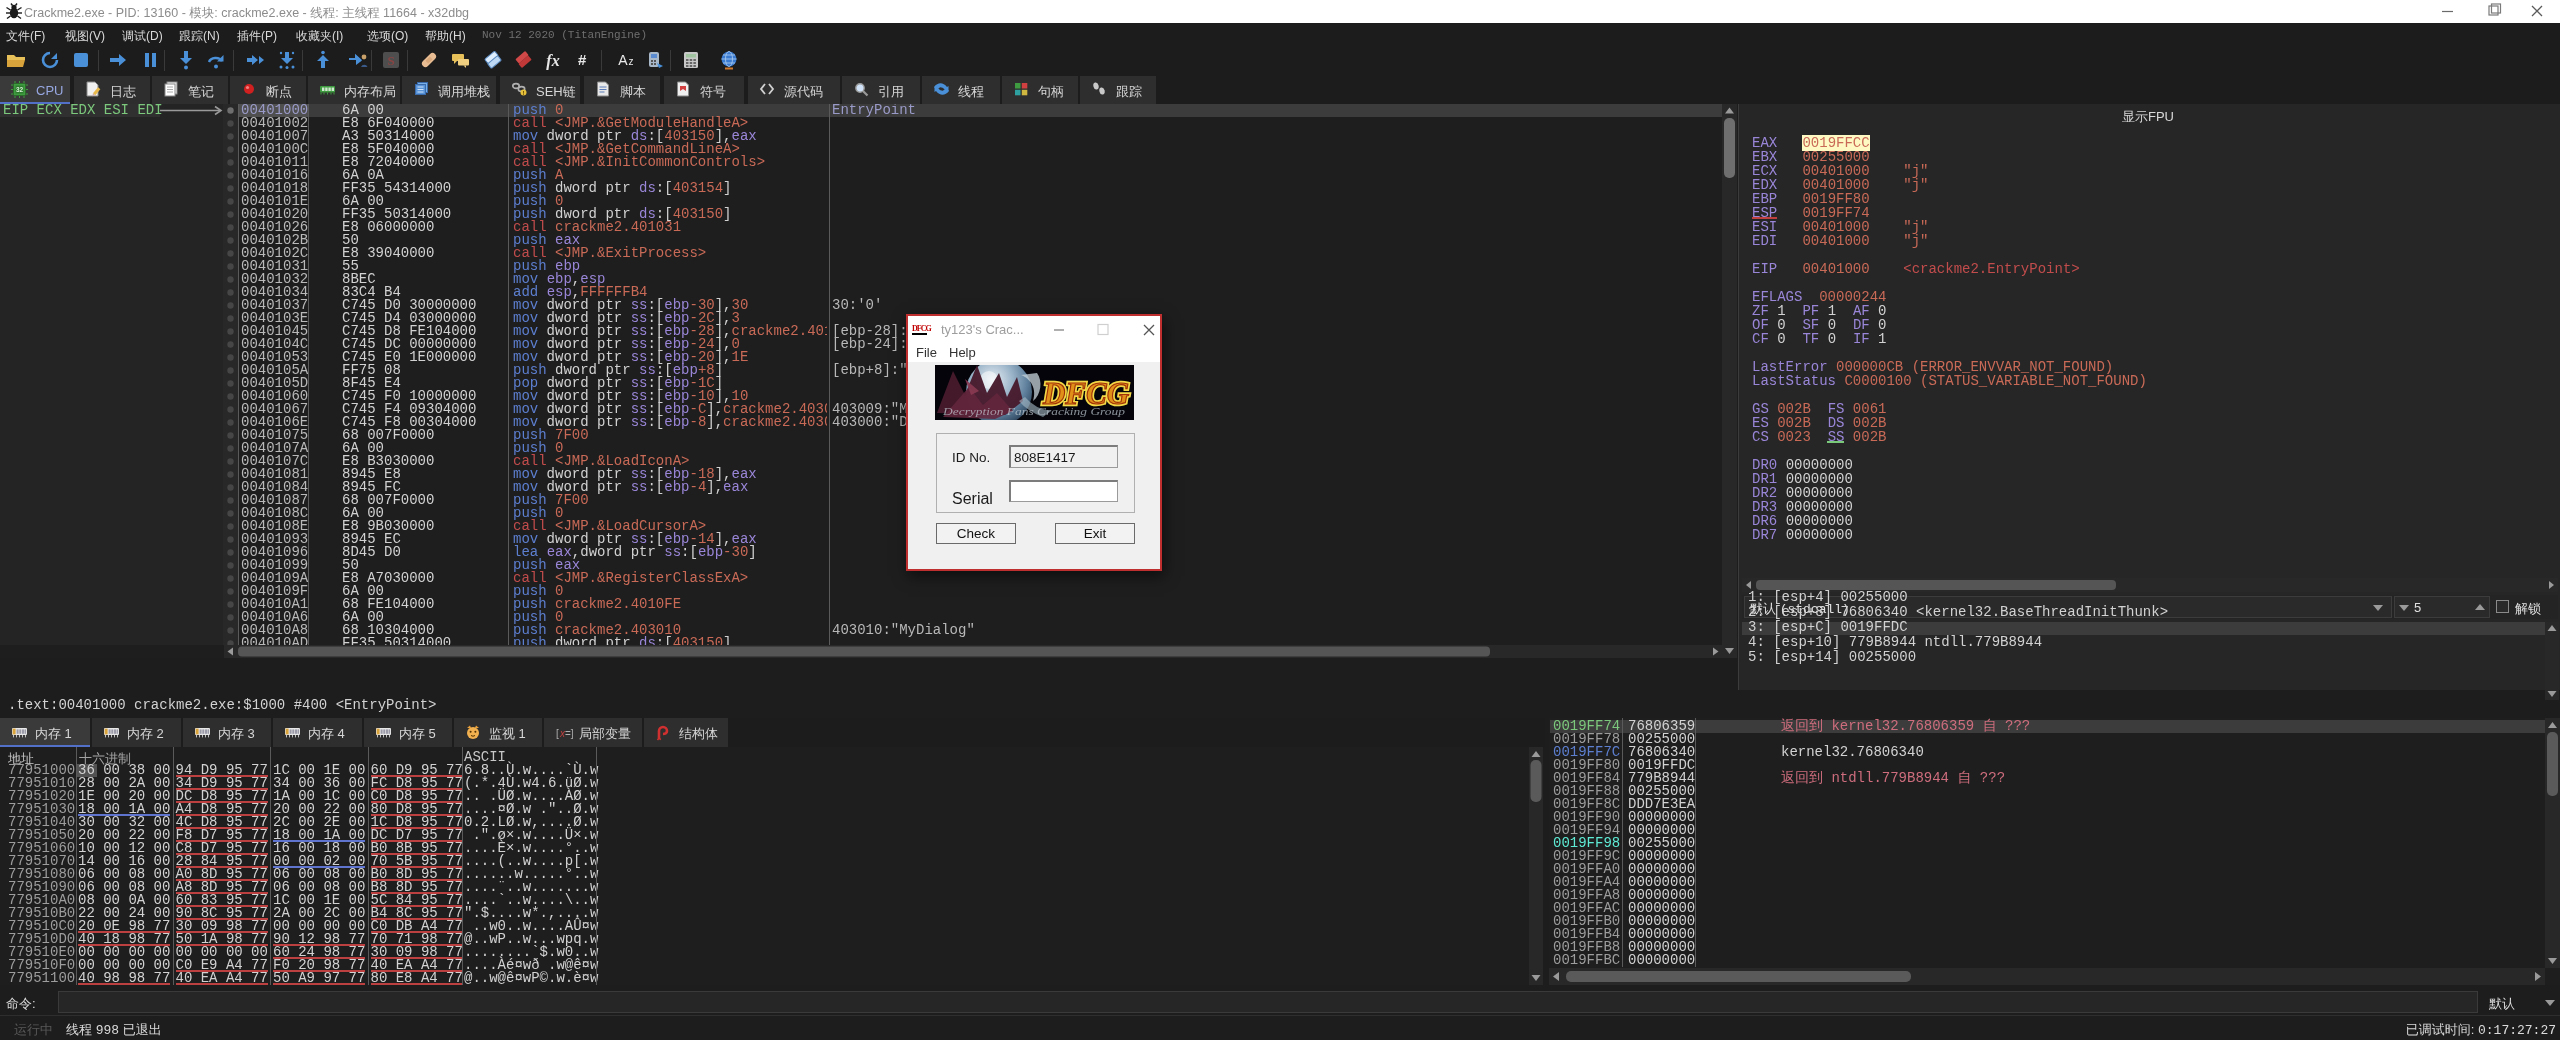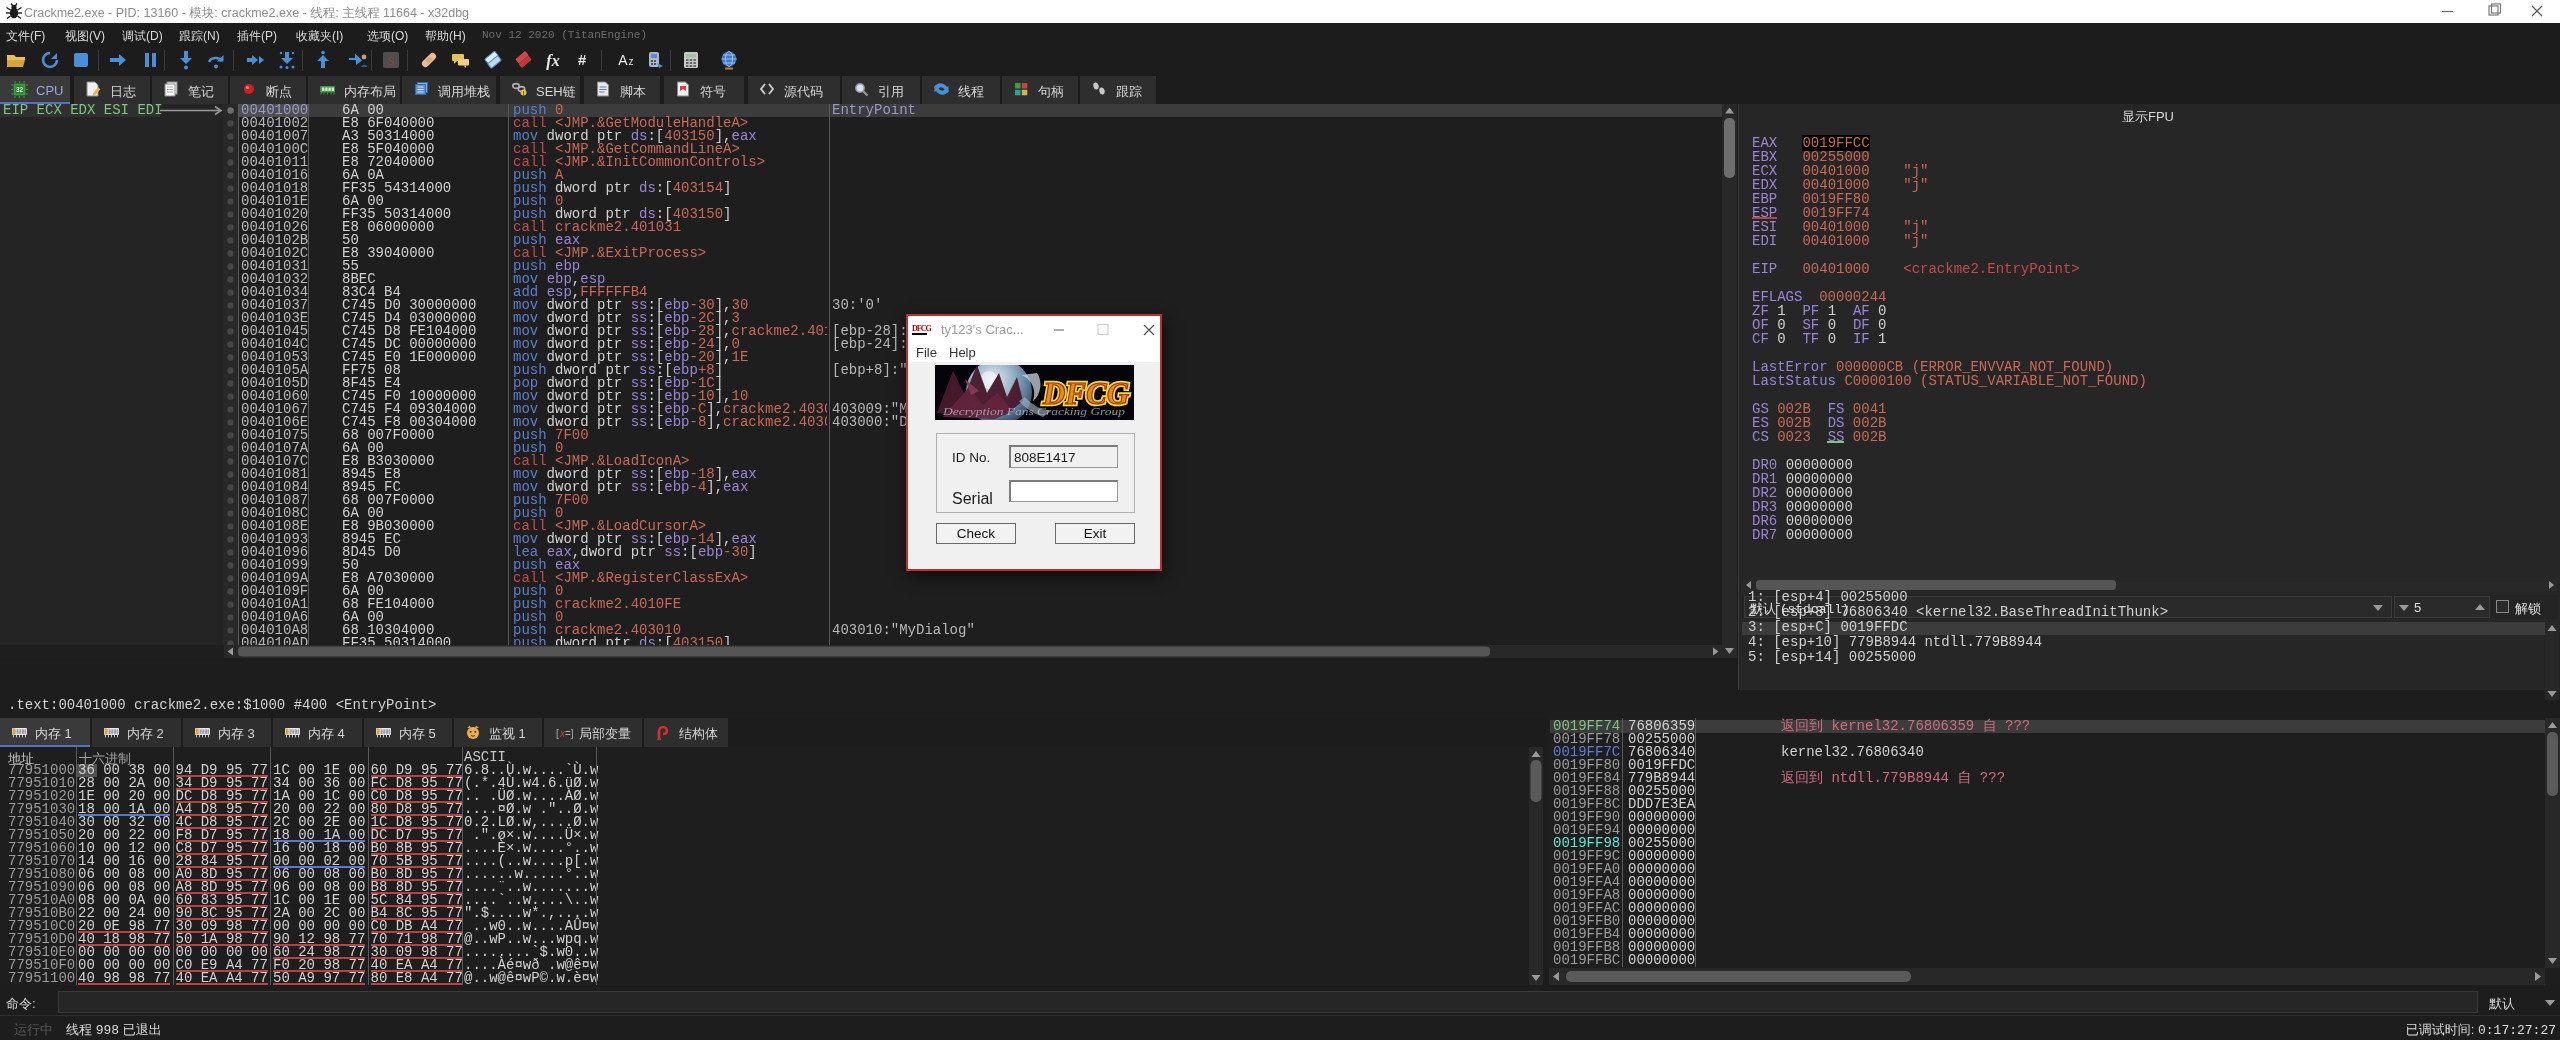--- a/index.html
+++ b/index.html
@@ -516,40 +516,40 @@
     <rect x="14" y="1.5" width="1252" height="10" rx="4" fill="#555"></rect>
   </svg>
 <div class="abs" style="left:1722px;top:104px;width:15px;height:554px;background:#282828"></div>
 <svg class="abs" style="left:1722px;top:104px" width="15" height="554">
     <path d="M7.5 3.5 L3 9.5 H12 z" fill="#9a9a9a"></path>
     <path d="M7.5 550 L3 544 H12 z" fill="#9a9a9a"></path>
     <rect x="2" y="14" width="11" height="60" rx="5" fill="#6e6e6e"></rect>
   </svg>
 <div class="abs" style="left:1738px;top:104px;width:822px;height:586px;background:#262626;border-left:1px solid #3c3c3c"></div>
 <div class="abs" style="left:2122px;top:108px;font-size:13px;color:#d8d8d8">显示FPU</div>
-<div class="abs mono14" style="left:1752px;top:136px"><span class="cv">EAX   </span><span class="cs" style="background:#000000">0019FFCC</span>
+<div class="abs mono14" style="left:1752px;top:136px"><span class="cv">EAX   </span><span class="cs" style="background:#fef9c3">0019FFCC</span>
 <span class="cv">EBX   </span><span class="cs">00255000</span>
 <span class="cv">ECX   </span><span class="cs">00401000</span>    <span class="cs">"j"</span>
 <span class="cv">EDX   </span><span class="cs">00401000</span>    <span class="cs">"j"</span>
 <span class="cv">EBP   </span><span class="cs">0019FF80</span>
 <span class="cv">ESP   </span><span class="cs">0019FF74</span>
 <span class="cv">ESI   </span><span class="cs">00401000</span>    <span class="cs">"j"</span>
 <span class="cv">EDI   </span><span class="cs">00401000</span>    <span class="cs">"j"</span>
 
 <span class="cv">EIP   </span><span class="cs">00401000</span>    <span class="cr">&lt;crackme2.EntryPoint&gt;</span>
 
 <span class="cv">EFLAGS  </span><span class="cs">00000244</span>
 <span class="cv">ZF</span> <span class="cw">1</span>  <span class="cv">PF</span> <span class="cw">1</span>  <span class="cv">AF</span> <span class="cw">0</span>
 <span class="cv">OF</span> <span class="cw">0</span>  <span class="cv">SF</span> <span class="cw">0</span>  <span class="cv">DF</span> <span class="cw">0</span>
 <span class="cv">CF</span> <span class="cw">0</span>  <span class="cv">TF</span> <span class="cw">0</span>  <span class="cv">IF</span> <span class="cw">1</span>
 
 <span class="cv">LastError </span><span class="cs">000000CB (ERROR_ENVVAR_NOT_FOUND)</span>
 <span class="cv">LastStatus </span><span class="cs">C0000100 (STATUS_VARIABLE_NOT_FOUND)</span>
 
-<span class="cv">GS</span> <span class="cs">002B</span>  <span class="cv">FS</span> <span class="cs">0041</span>
+<span class="cv">GS</span> <span class="cs">002B</span>  <span class="cv">FS</span> <span class="cs">0061</span>
 <span class="cv">ES</span> <span class="cs">002B</span>  <span class="cv">DS</span> <span class="cs">002B</span>
 <span class="cv">CS</span> <span class="cs">0023</span>  <span class="cv">SS</span> <span class="cs">002B</span>
 
 <span class="cv">DR0</span> <span class="cw">00000000</span>
 <span class="cv">DR1</span> <span class="cw">00000000</span>
 <span class="cv">DR2</span> <span class="cw">00000000</span>
 <span class="cv">DR3</span> <span class="cw">00000000</span>
 <span class="cv">DR6</span> <span class="cw">00000000</span>
 <span class="cv">DR7</span> <span class="cw">00000000</span></div>
 <div class="abs" style="left:1752px;top:217px;width:25px;height:2px;background:#c04040"></div>

